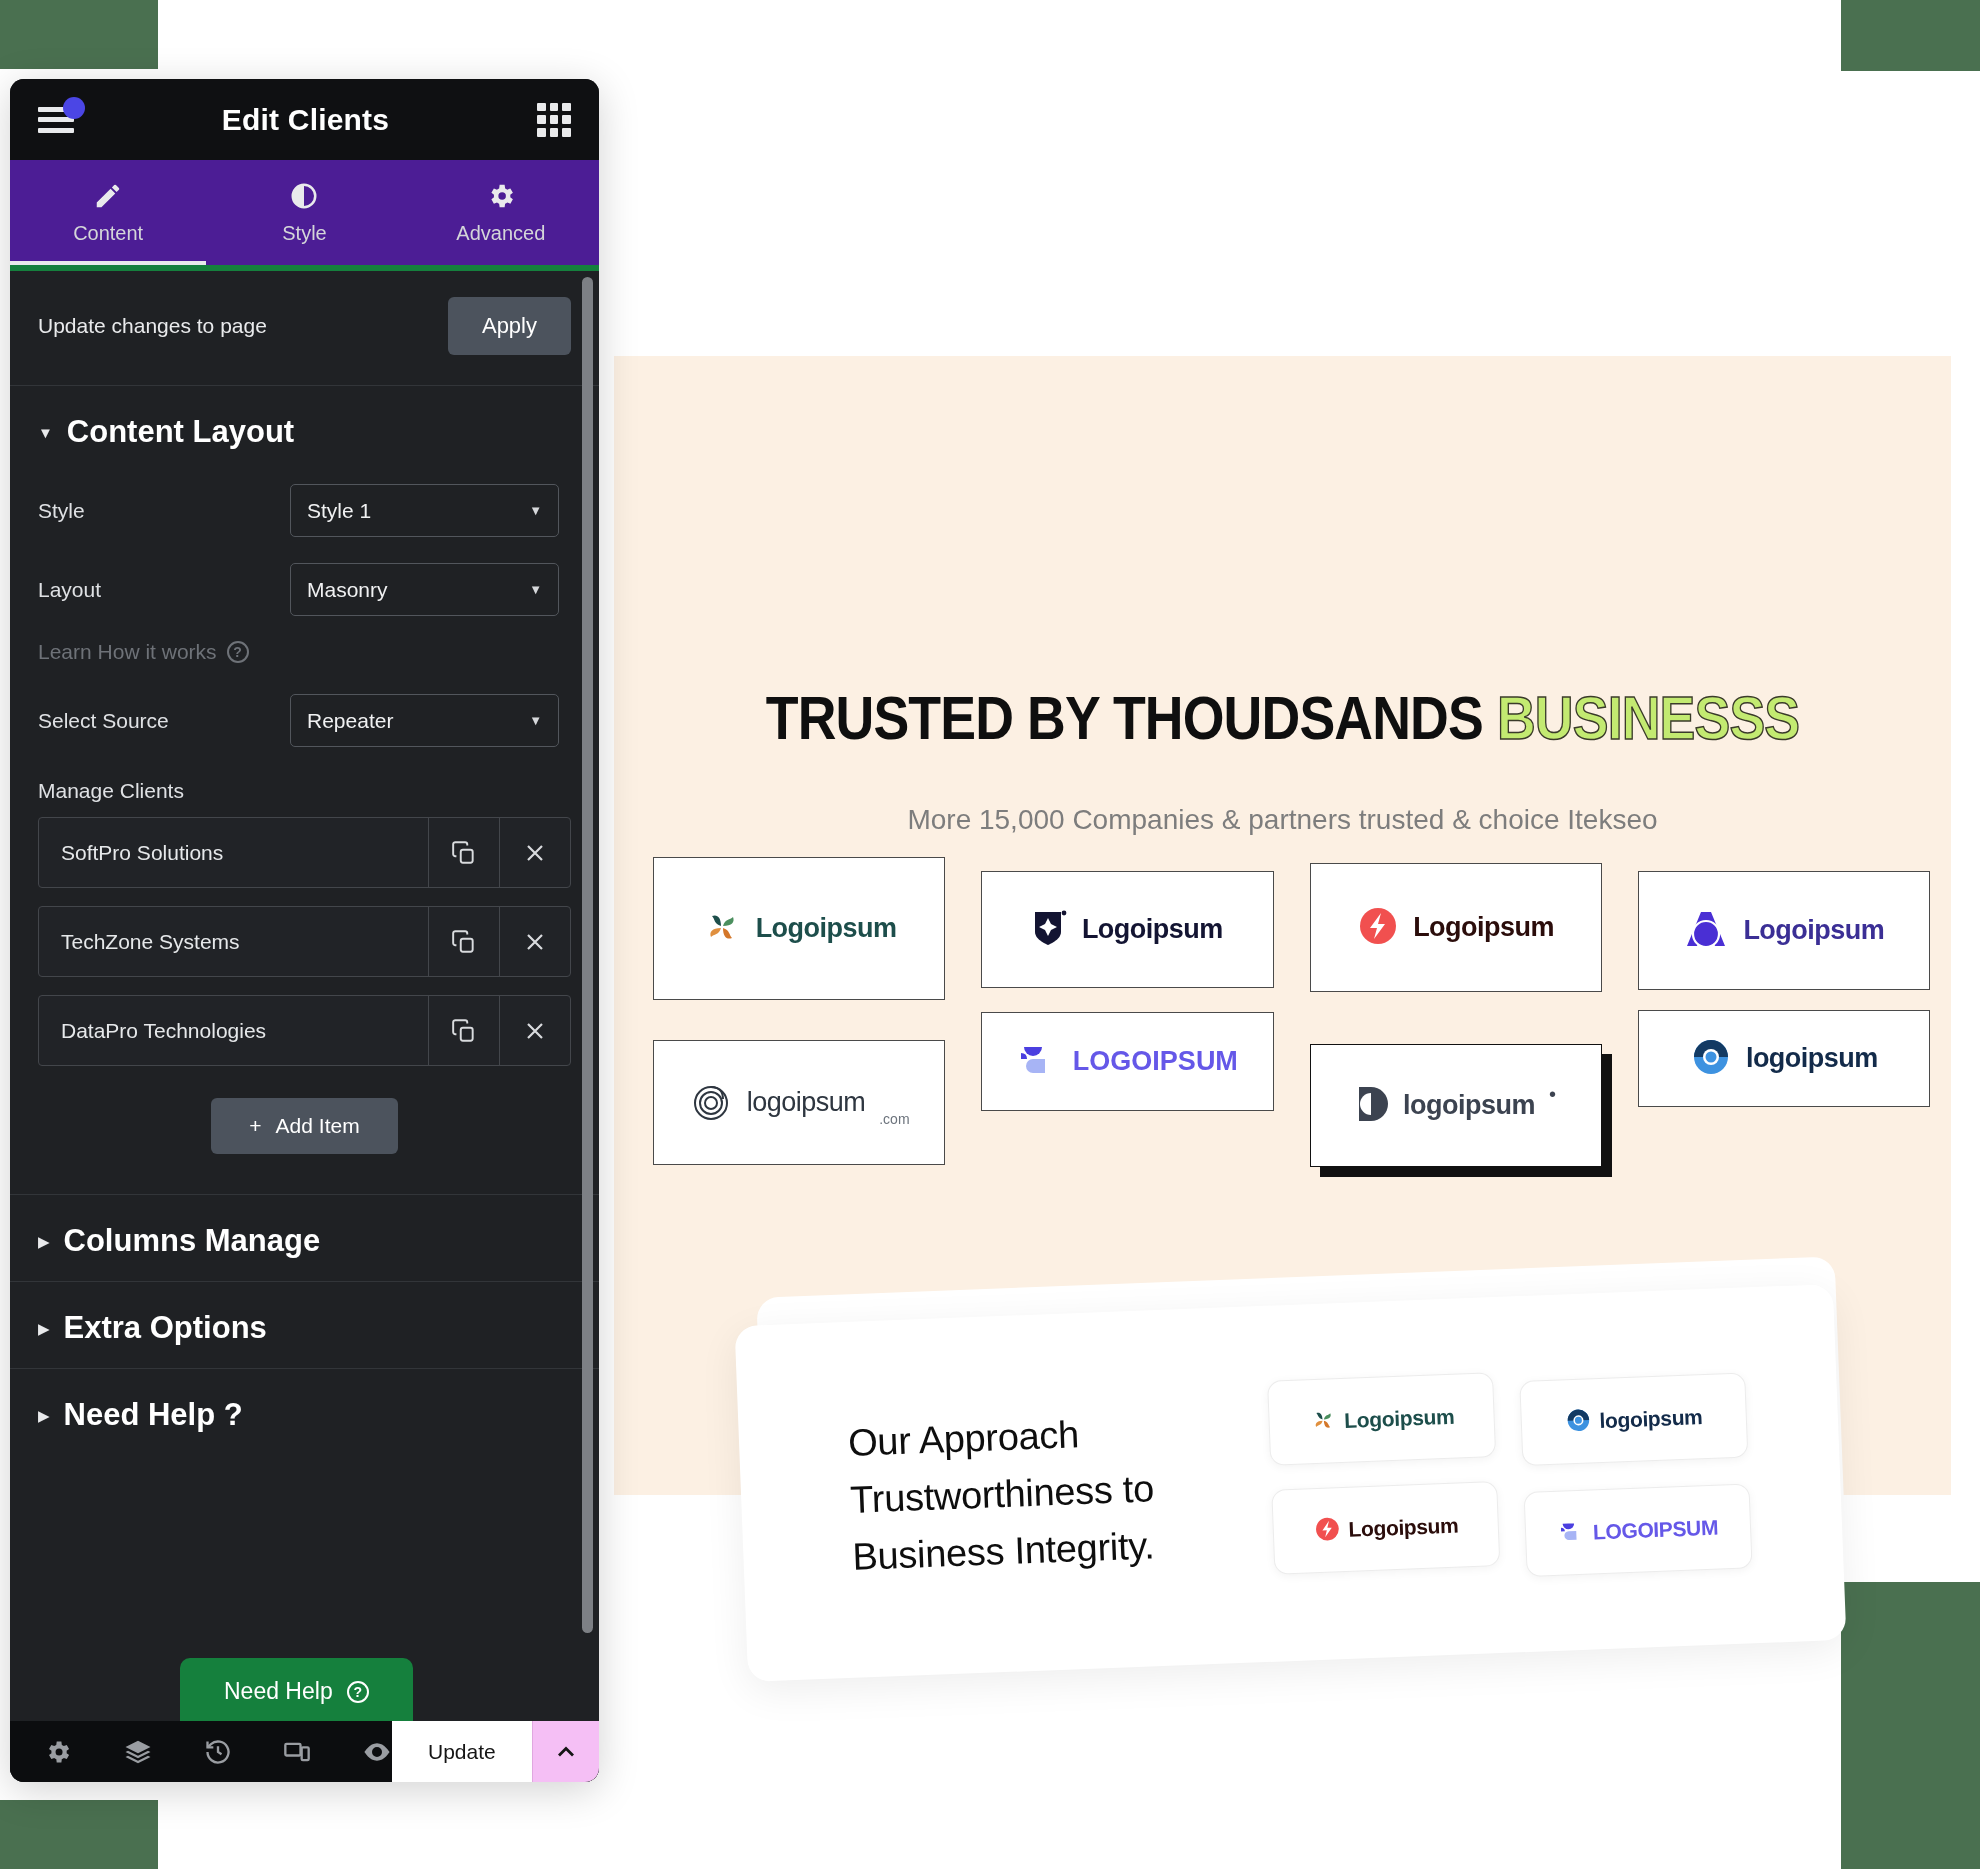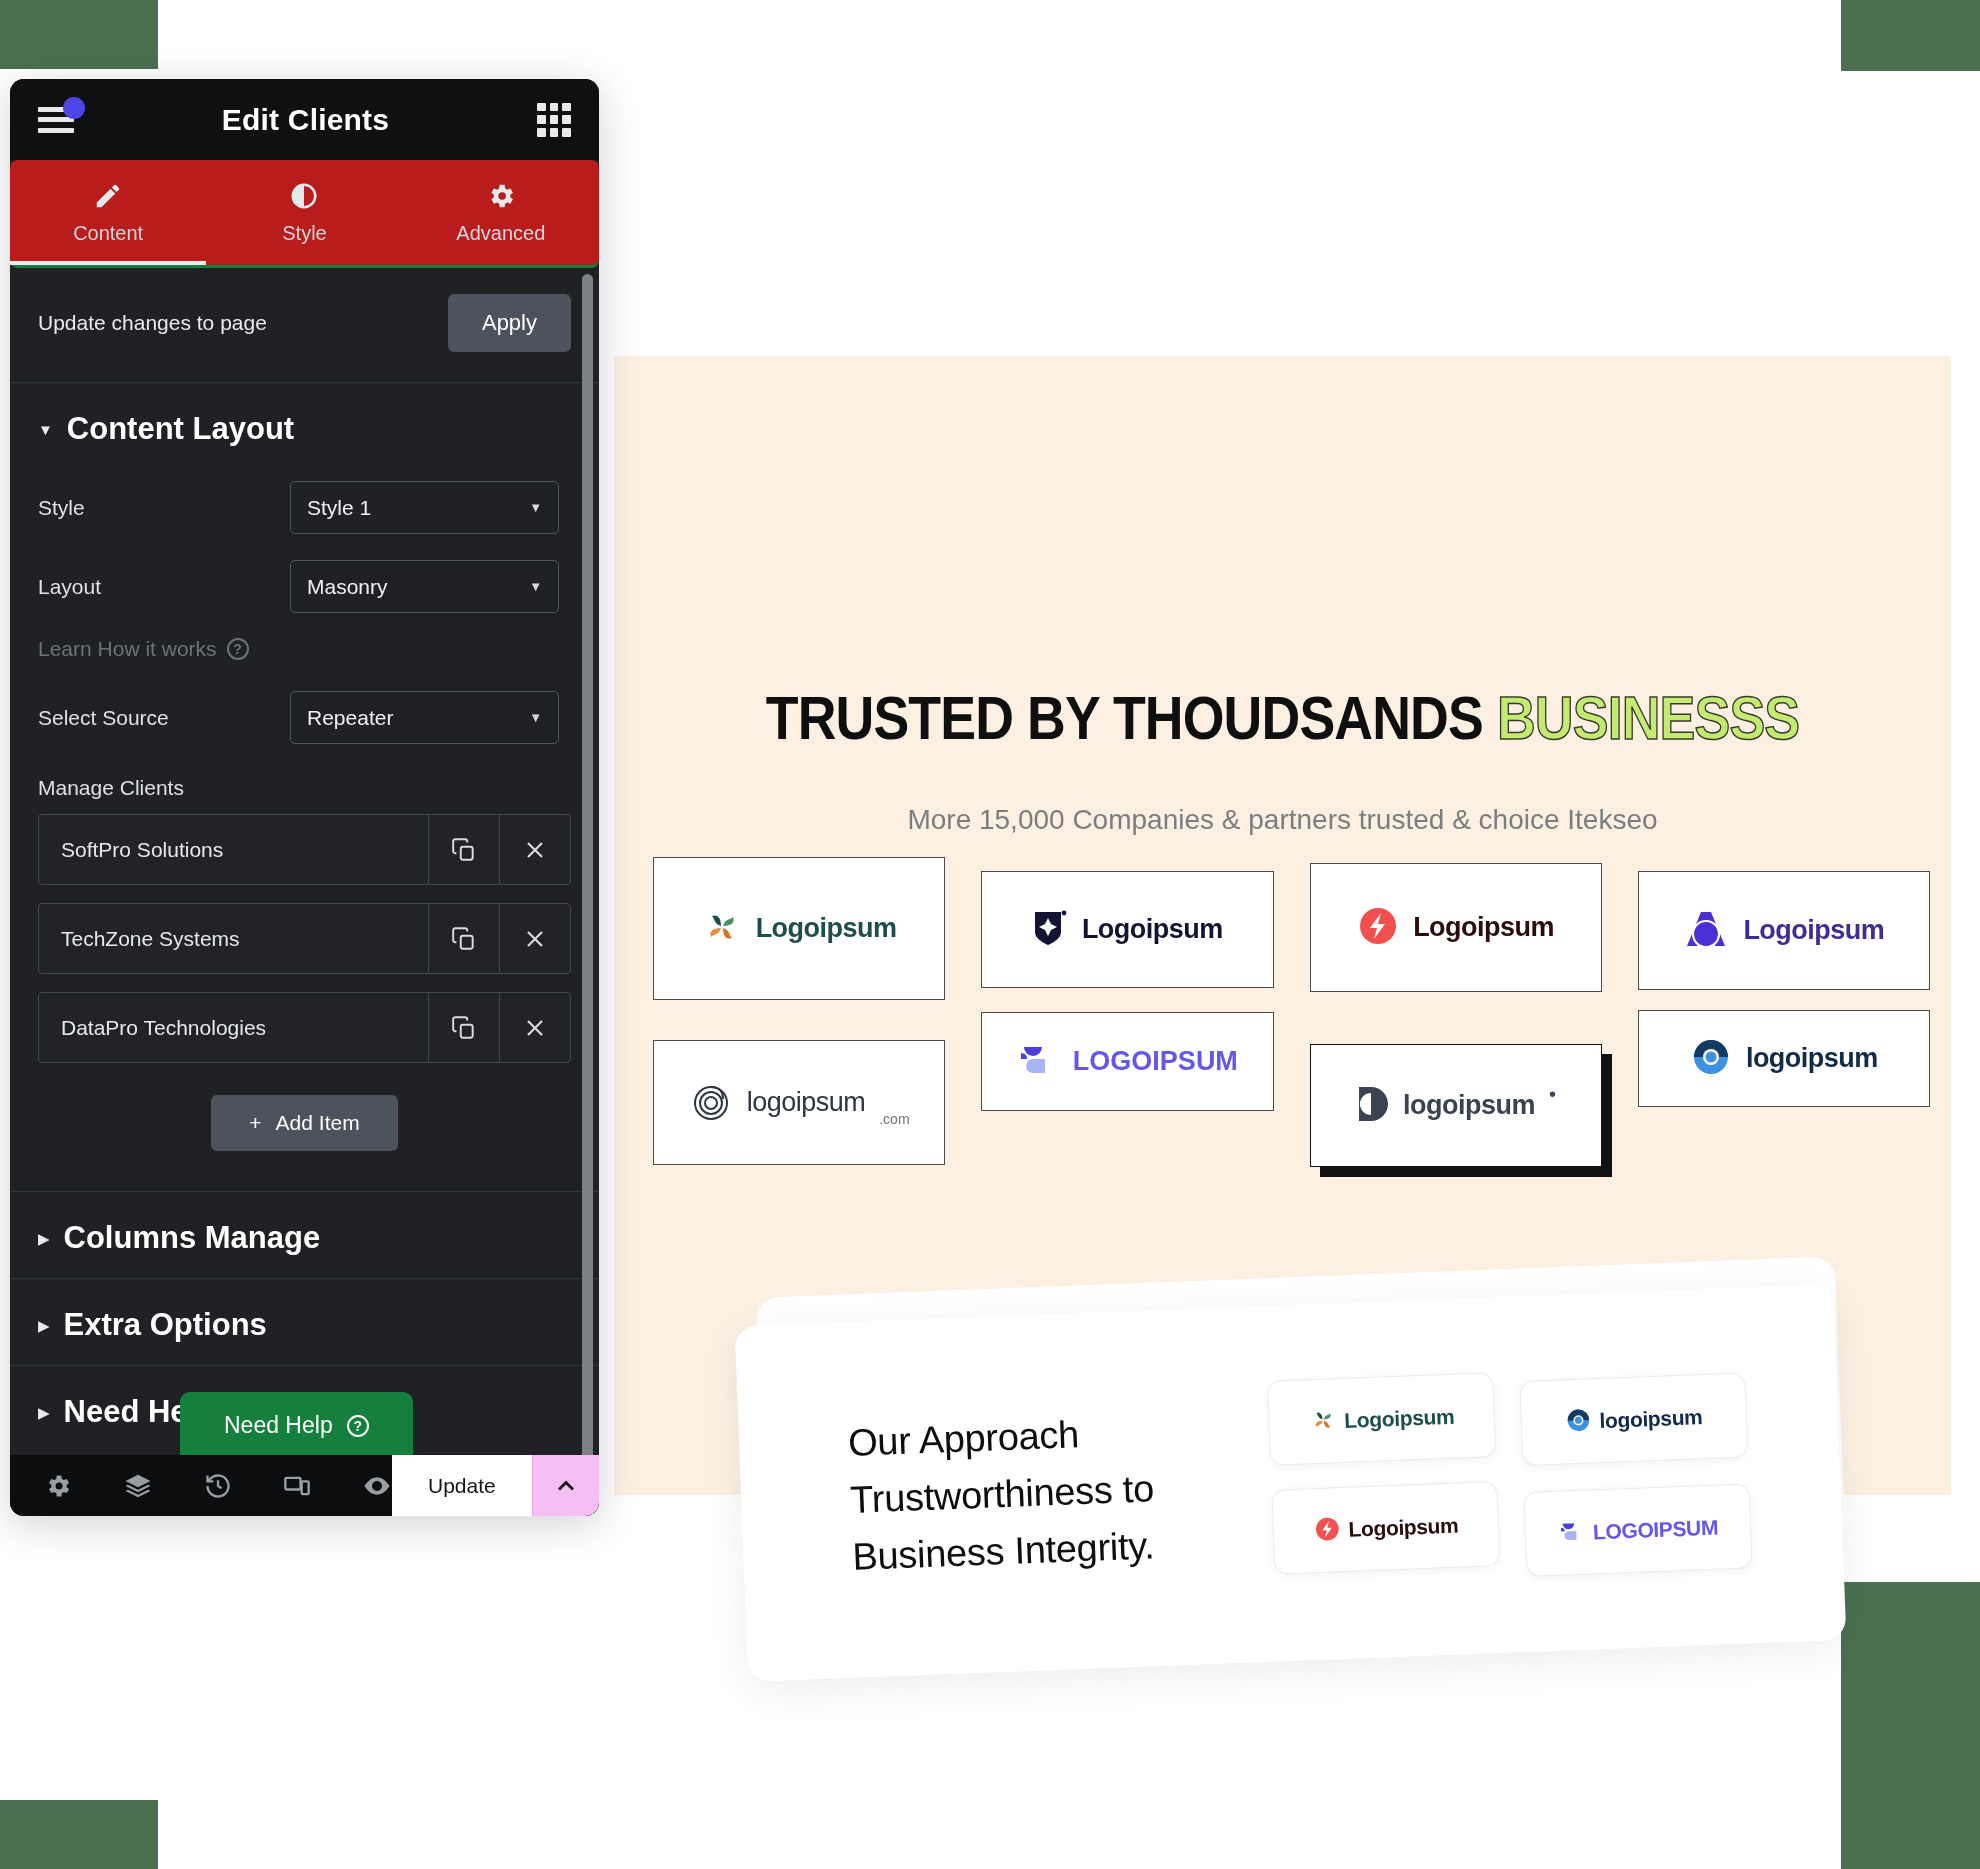--- a/index.html
+++ b/index.html
@@ -14,21 +14,21 @@
   
   .deco { position:absolute; background:#4a7050; z-index:0; }
   #deco-tl { left:0;   top:0;     width:158px; height:69px; }
   #deco-tr { right:0;  top:0;     width:139px; height:71px; }
   #deco-br { right:0;  top:1582px;width:139px; height:287px; }
   #deco-bl { left:0;   top:1800px;width:158px; height:69px; }
 
   
   #editor-panel {
     position:absolute; left:10px; top:79px;
-    width:589px; height:1437px;
+    width:589px; height:1703px;
     background:#1f2124;
     border-radius:14px;
     z-index:5;
     box-shadow:0 8px 40px rgba(0,0,0,.18);
     overflow:hidden;
     display:flex; flex-direction:column;
   }
 
   
   #panel-titlebar {
@@ -37,21 +37,21 @@
     padding:0 28px; position:relative; flex:0 0 auto;
   }
   #hamburger-icon { width:36px; height:26px; display:flex; flex-direction:column; justify-content:space-between; cursor:pointer;}
   #hamburger-icon i { display:block; height:5px; background:#e9eaec; border-radius:1px;}
   #notif-dot { position:absolute; left:53px; top:18px; width:22px; height:22px; border-radius:50%; background:#4b46e5;}
   #panel-title { flex:1; text-align:center; color:#fff; font-size:30px; font-weight:bold; letter-spacing:0.2px; }
   #grid-icon { width:34px; height:34px; display:grid; grid-template-columns:repeat(3,1fr); grid-template-rows:repeat(3,1fr); gap:4px; cursor:pointer;}
   #grid-icon span { background:#e9eaec; border-radius:1px; }
 
   
-  #panel-tabs { display:flex; background:#b91c1c; flex:0 0 auto; border-bottom:3px solid #15803d;border-radius:8px;}
+  #panel-tabs { display:flex; background:#4c1d95; flex:0 0 auto; border-bottom:6px solid #15803d;}
   .tab { flex:1; padding:18px 0 16px; text-align:center; cursor:pointer; border-bottom:4px solid transparent; }
   .tab.active { border-bottom-color:#e9eaec; }
   .tab .tab-icon { height:36px; display:flex; align-items:center; justify-content:center; color:#e9eaec; }
   .tab .tab-label { color:#d4d6d9; font-size:20px; margin-top:8px; }
 
   
   #panel-body { flex:1 1 auto; position:relative; overflow:hidden; background:#1f2124; }
   #panel-scrollbar { position:absolute; right:6px; top:6px; width:11px; height:1356px; background:#7d8085; border-radius:6px; }
 
   #apply-row {

